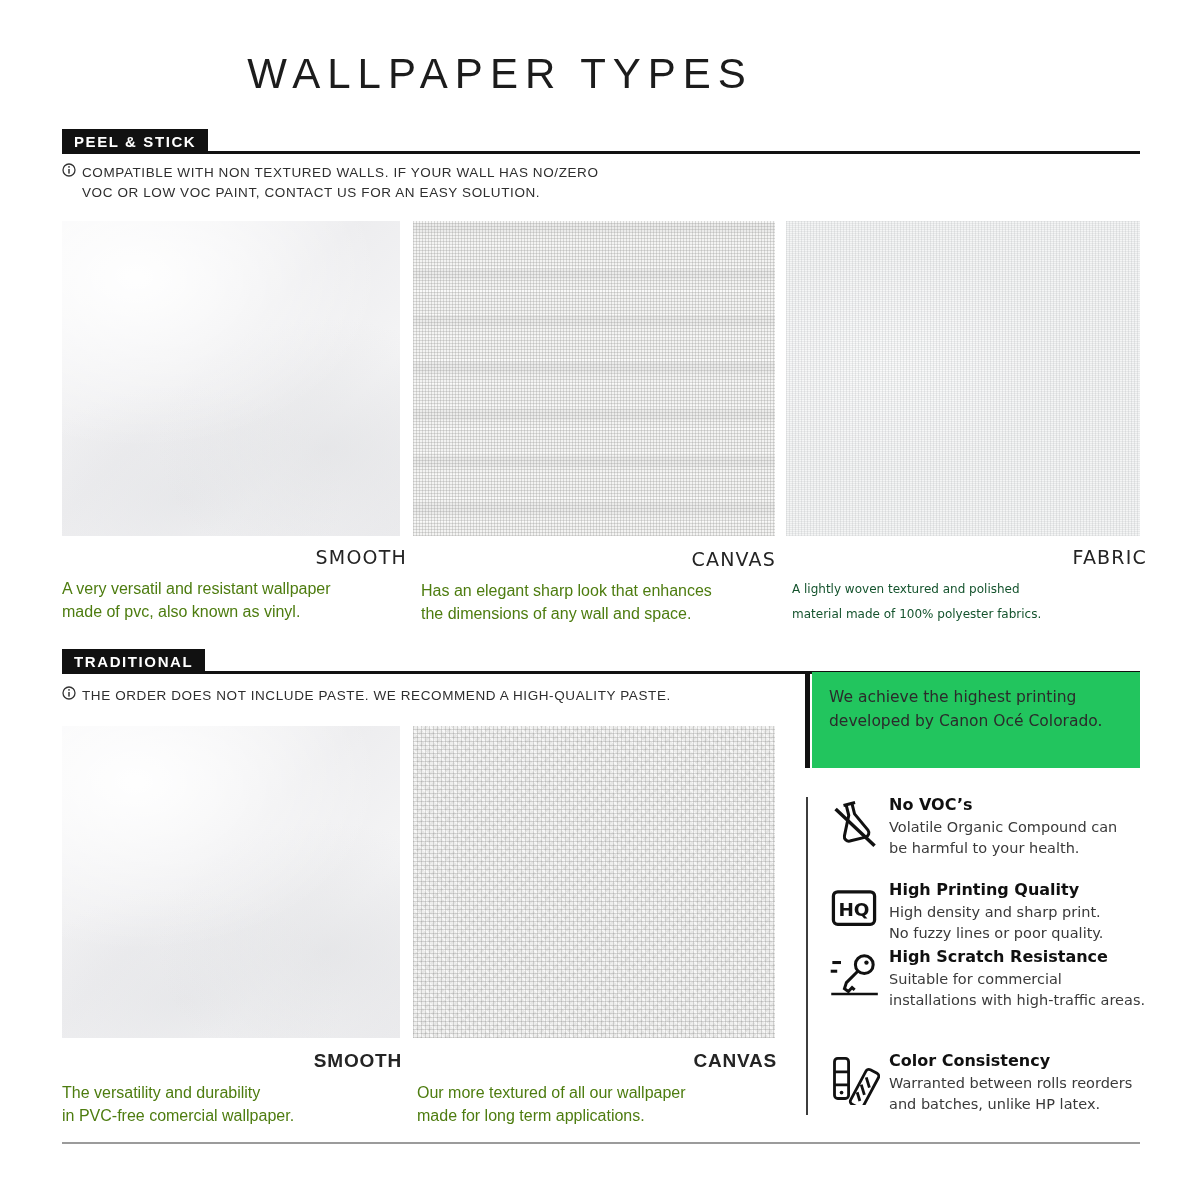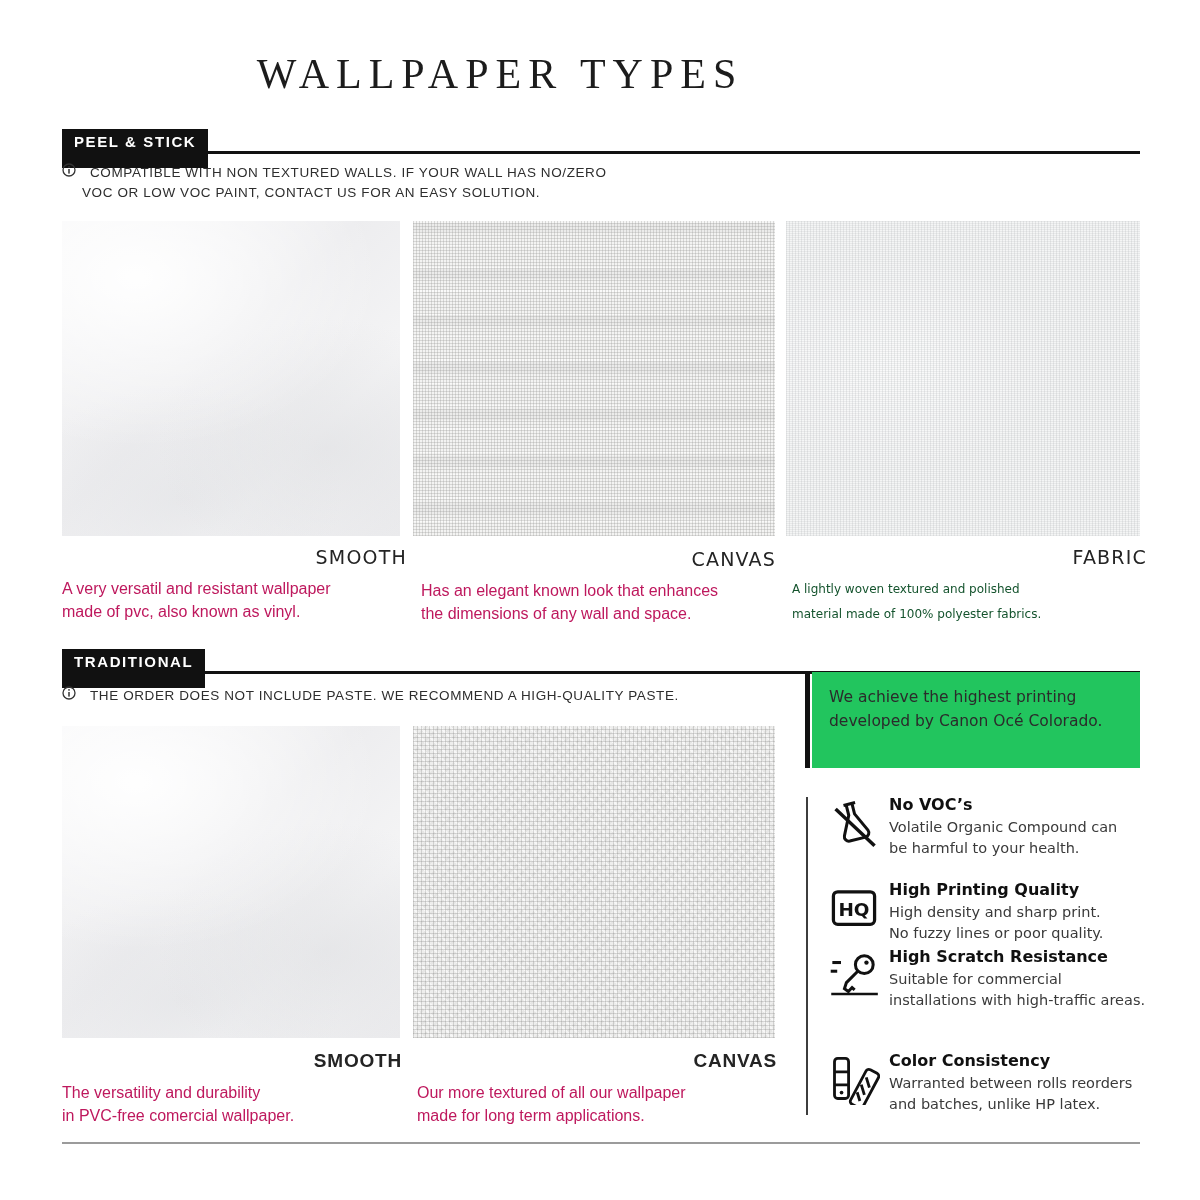--- a/index.html
+++ b/index.html
@@ -1,31 +1,31 @@
 <!DOCTYPE html>
 <html><head>
 <meta charset="utf-8">
 <style>
   html,body{margin:0;padding:0;background:#ffffff;}
   .page{position:relative;width:1200px;height:1200px;background:#ffffff;overflow:hidden;
         font-family:"Liberation Sans", sans-serif;color:#222;}
 
   
   .title{position:absolute;left:0;top:50px;width:1000px;text-align:center;
-         font-family:Liberation Serif, serif;font-weight:500;font-size:42px;
+         font-family:Liberation Sans, sans-serif;font-weight:500;font-size:42px;
          letter-spacing:7px;color:#1c1c1c;}
 
   
-  .sec-label{position:absolute;height:39px;line-height:25px;background:#111;color:#fff;
+  .sec-label{position:absolute;height:25px;line-height:25px;background:#111;color:#fff;
              font-size:15px;font-weight:bold;letter-spacing:1.6px;padding:0 12px;}
   .sec-line{position:absolute;height:3px;background:#111;width:1078px;left:62px;}
 
   
   .note{position:absolute;font-size:13.5px;letter-spacing:.6px;color:#2e2e2e;line-height:20px;}
-  .note .row{display:flex;align-items:center;gap:14px;}
+  .note .row{display:flex;align-items:center;gap:6px;}
   .note .indent{padding-left:20px;}
 
   
   .swatch{position:absolute;}
   .tex-smooth{background:
       radial-gradient(120% 90% at 22% 18%, rgba(255,255,255,.95), rgba(255,255,255,0) 60%),
       radial-gradient(90% 75% at 78% 72%, rgba(219,220,223,.55), rgba(255,255,255,0) 55%),
       radial-gradient(80% 60% at 35% 88%, rgba(225,226,229,.6), rgba(255,255,255,0) 60%),
       linear-gradient(135deg,#f7f7f8 0%,#ededef 45%,#f4f4f5 72%,#ececee 100%);}
   .tex-canvas-fine{background-color:#f3f3f2;background-image:
@@ -39,21 +39,21 @@
       radial-gradient(70% 50% at 30% 45%, rgba(255,255,255,.5), rgba(255,255,255,0) 70%);}
   .tex-canvas-coarse{background-color:#eeeeed;background-image:
       repeating-linear-gradient(0deg, rgba(130,130,128,.28) 0 1px, rgba(255,255,255,0) 1px 4px),
       repeating-linear-gradient(90deg, rgba(130,130,128,.28) 0 1px, rgba(255,255,255,0) 1px 4px),
       repeating-linear-gradient(45deg, rgba(255,255,255,.55) 0 2px, rgba(0,0,0,0) 2px 7px),
       repeating-linear-gradient(135deg, rgba(0,0,0,.035) 0 2px, rgba(0,0,0,0) 2px 9px);}
 
   
   .cap{position:absolute;}
   .cap h3{margin:0 0 9px 0;font-size:19px;font-weight:500;letter-spacing:1.2px;color:#242424;text-align:right;}
-  .cap .desc{font-size:16px;line-height:23px;color:#be185d;}
+  .cap .desc{font-size:16px;line-height:23px;color:#4d7c0f;}
   .cap.geo-cap h3{font-family:"DejaVu Sans", sans-serif;font-weight:500;}
   .cap.geo-desc .desc{font-family:"DejaVu Sans", sans-serif;font-size:12px;line-height:25px;color:#14532d;}
   .cap.narrow h3{font-family:"Liberation Sans", sans-serif;font-weight:bold;letter-spacing:.8px;}
 
   
   .quote-bar{position:absolute;left:805px;top:672px;width:5px;height:96px;background:#111;}
   .quote-box{position:absolute;left:812px;top:672px;width:328px;height:96px;background:#22c55e;}
   .quote-box .qt{font-family:"DejaVu Sans", sans-serif;font-size:15.5px;line-height:23.5px;
                  color:#2b2b2b;padding:14px 0 0 17px;}
 
@@ -101,21 +101,21 @@
   <div class="cap geo-cap" style="left:62px;top:546px;width:345px;">
     <h3>SMOOTH</h3>
     <div class="desc">
       <div>A very versatil and resistant wallpaper</div>
       <div>made of pvc, also known as vinyl.</div>
     </div>
   </div>
   <div class="cap geo-cap" style="left:421px;top:548px;width:355px;">
     <h3>CANVAS</h3>
     <div class="desc">
-      <div>Has an elegant known look that enhances</div>
+      <div>Has an elegant sharp look that enhances</div>
       <div>the dimensions of any wall and space.</div>
     </div>
   </div>
   <div class="cap geo-cap geo-desc" style="left:792px;top:546px;width:355px;">
     <h3>FABRIC</h3>
     <div class="desc">
       <div>A lightly woven textured and polished</div>
       <div>material made of 100% polyester fabrics.</div>
     </div>
   </div>

